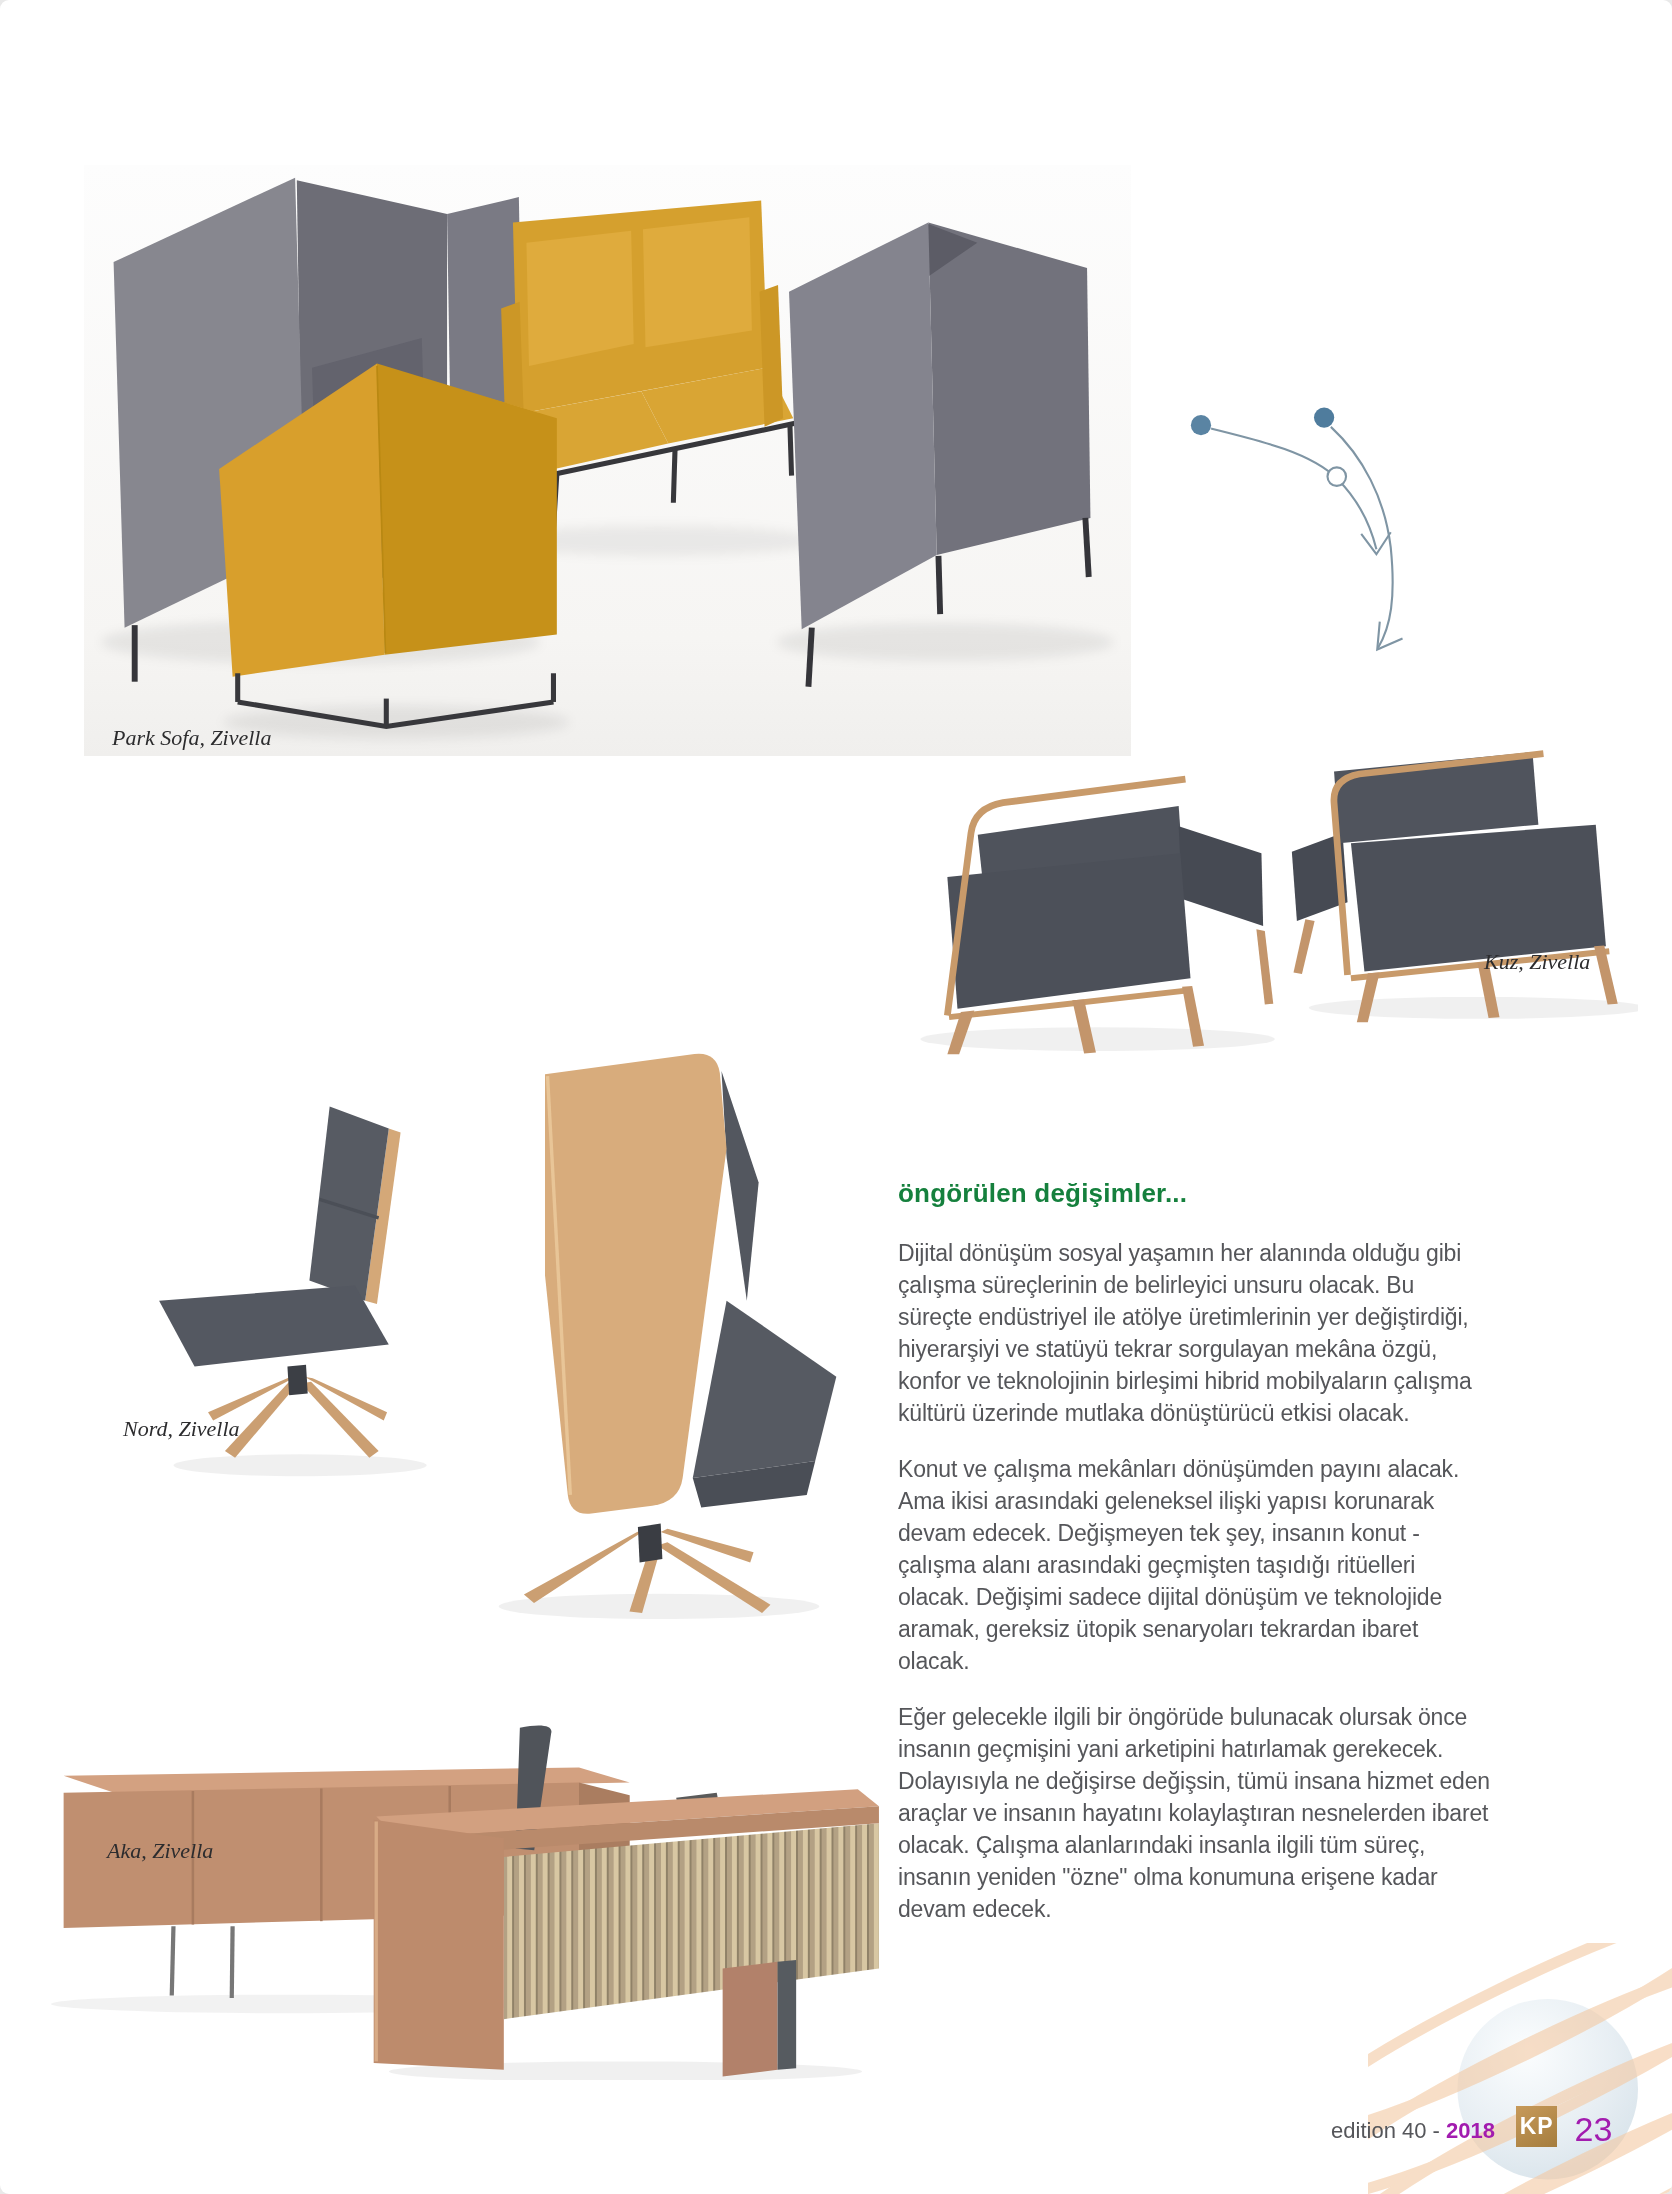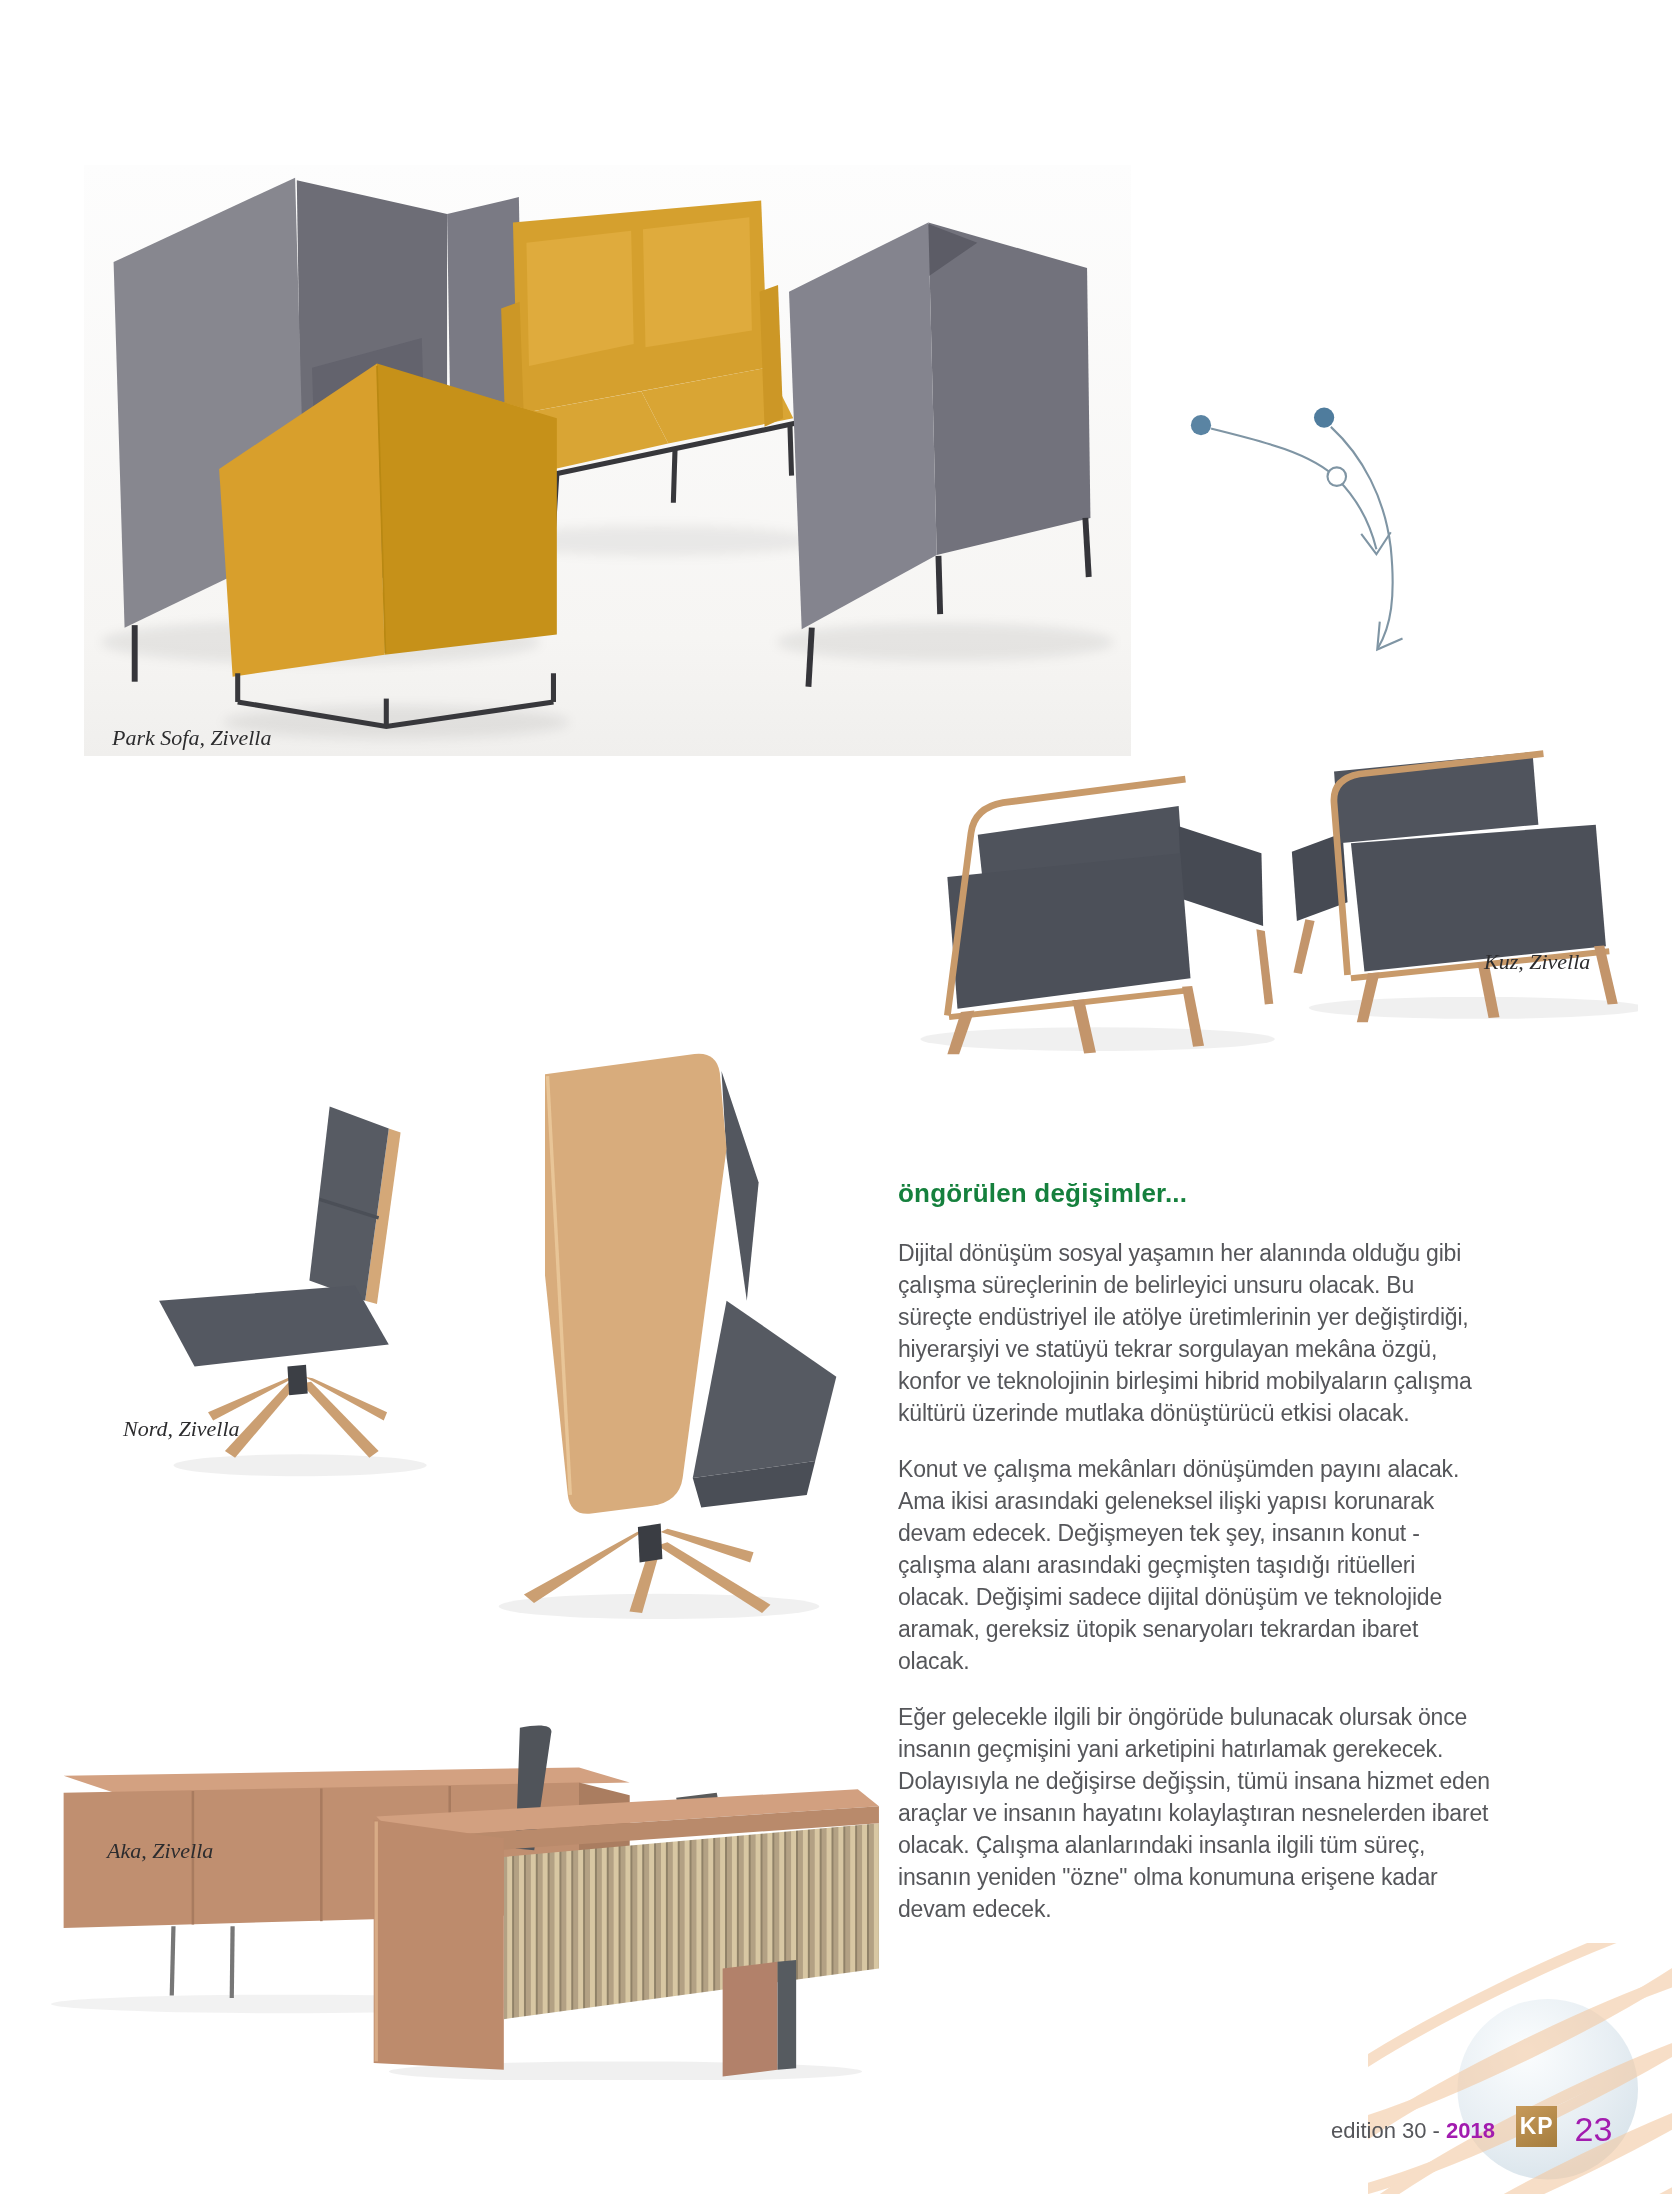--- a/index.html
+++ b/index.html
@@ -1,17 +1,17 @@
 <!DOCTYPE html>
 <html style="font-size:13.5px"><head>
 <meta charset="utf-8">
 <style>
   html,body{margin:0;padding:0;background:#e9e9e9;}
   .page{position:relative;width:1672px;height:2194px;background:#ffffff;overflow:hidden;
-        font-family:"Liberation Sans",sans-serif;}
+        font-family:"Liberation Sans",sans-serif;border-radius:9px;}
   .abs{position:absolute;}
   .photo{position:absolute;}
   .caption{position:absolute;font-family:"Liberation Serif",serif;font-style:italic;
            font-size:22px;color:#2c2c2e;white-space:nowrap;}
   .article{position:absolute;left:898px;top:1176px;width:743px;color:#55565a;}
   .article h2{font-size:26px;line-height:35px;font-weight:600;color:#15803d;margin:0 0 26px 0;
               letter-spacing:0.2px;}
   .article p{font-size:23px;line-height:32px;margin:0 0 24px 0;white-space:pre-line;
              letter-spacing:-0.2px;}
   .edition{position:absolute;left:1216px;top:2118px;width:279px;text-align:right;
@@ -253,19 +253,19 @@
       <polygon points="880,292 902,290 902,418 880,420" fill="#565b60"></polygon>
       <polygon points="405,120 975,88 1000,108 432,146" fill="#d2a080"></polygon>
       <polygon points="432,146 1000,108 1000,128 432,168" fill="#b98a6b"></polygon>
       <polygon points="402,124 556,146 556,420 402,412" fill="#bd8b6c"></polygon>
       <line x1="405" y1="126" x2="405" y2="410" stroke="#d8ab86" stroke-width="4"></line>
     </g>
   </svg>
   <div class="caption" style="left:107px;top:1838px;text-align:center;">Aka, Zivella</div>
 
   <div class="edition">
-    <span>edition 30 - </span><span class="yr">2018</span>
+    <span>edition 40 - </span><span class="yr">2018</span>
   </div>
   <div class="kp-logo">KP</div>
   <div class="pagenum">23</div>
 
 </div>
 
 
 </body></html>

